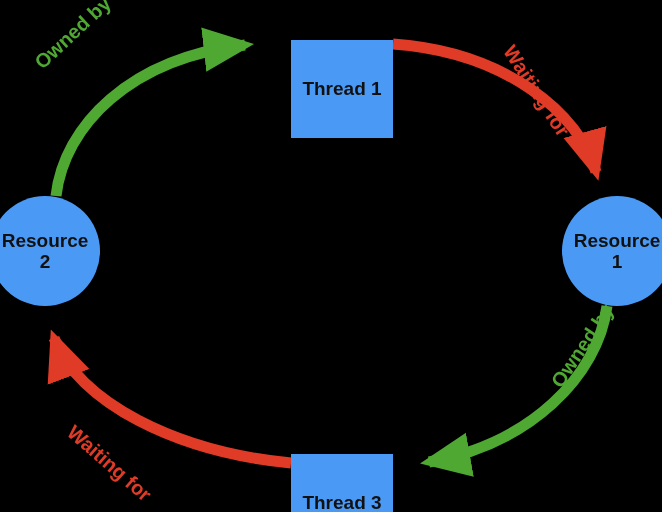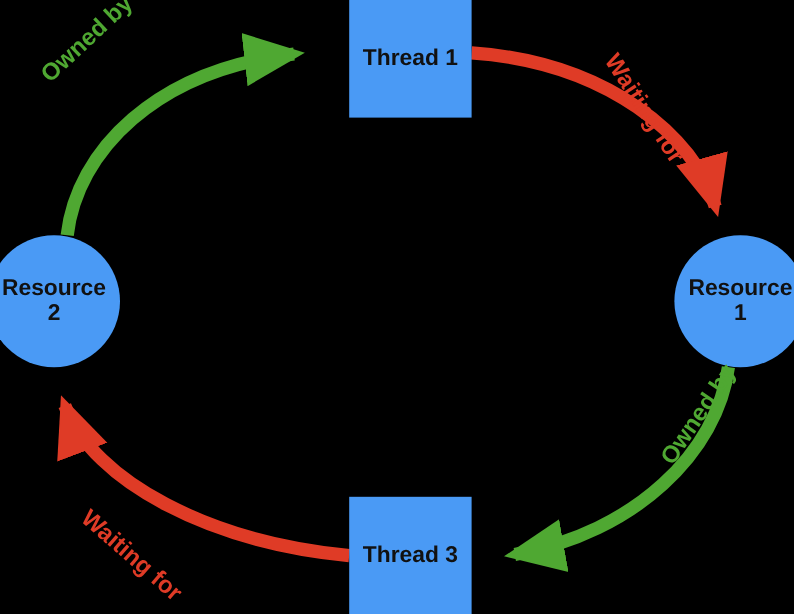--- a/index.html
+++ b/index.html
@@ -30,20 +30,21 @@
     align-items: center;
     justify-content: center;
     text-align: center;
     color: #111111;
     font-weight: bold;
     line-height: 1.12;
     z-index: 5;
   }
   .node-rect {
     background: #4a9af5;
+    margin-top: 40px;
   }
   .node-circle {
     background: #4a9af5;
     border-radius: 50%;
   }
   .node-label {
     display: block;
     white-space: pre-line;
     padding: 0 2px;
   }

